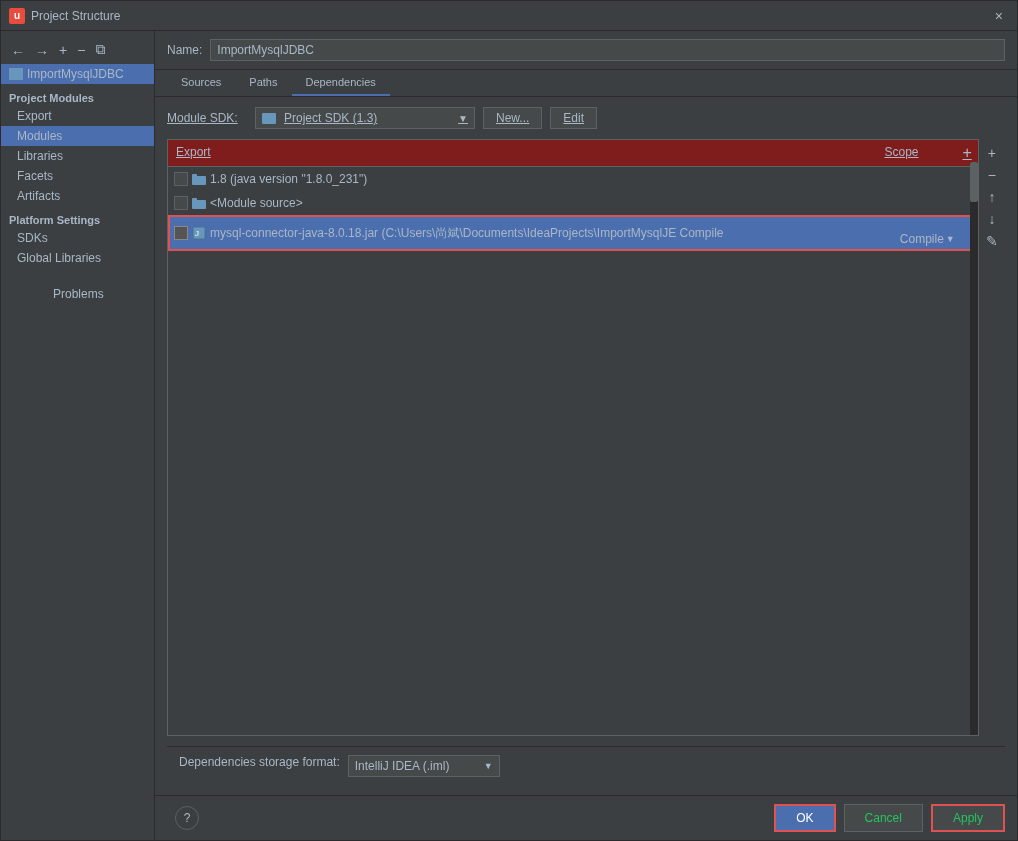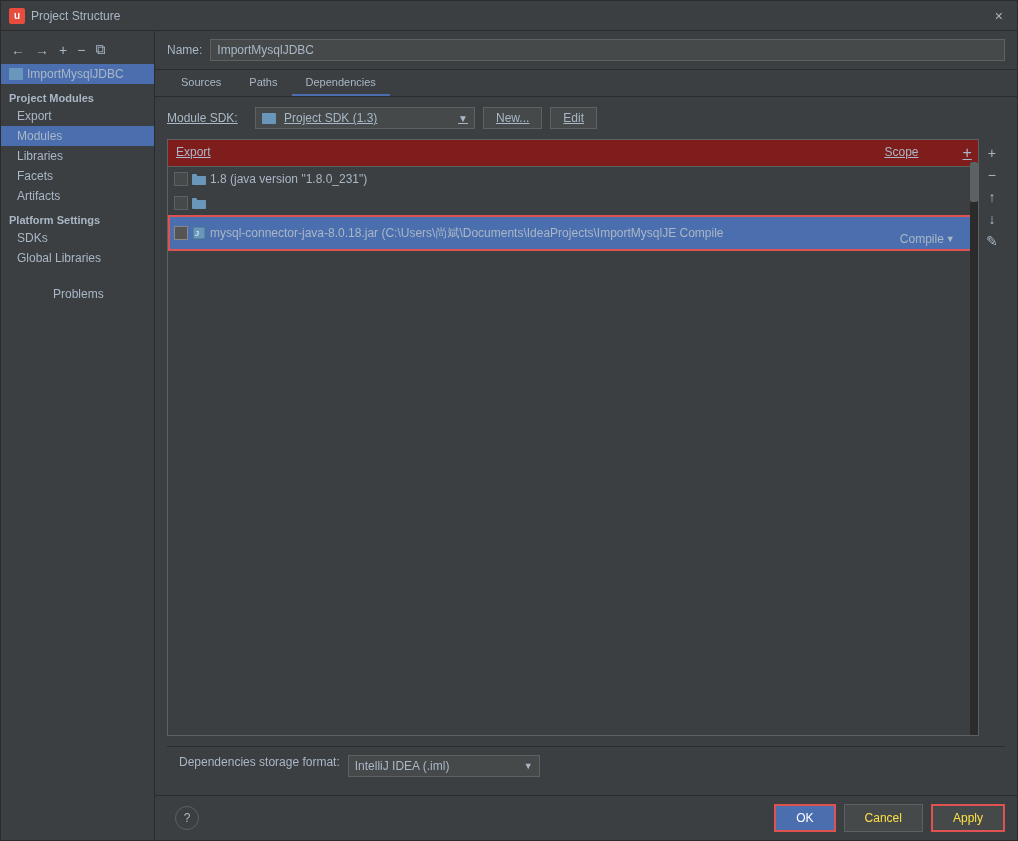--- a/index.html
+++ b/index.html
@@ -326,38 +326,38 @@
       font-size: 12px;
     }
     .storage-dropdown {
       display: flex;
       align-items: center;
       background: #45494a;
       border: 1px solid #5c6164;
       padding: 3px 6px;
       cursor: pointer;
       gap: 4px;
-      width: 192px;
+      width: 152px;
       color: #a9b7c6;
       font-size: 12px;
     }
     .action-buttons {
       display: flex;
       justify-content: flex-end;
       padding: 8px 12px;
       gap: 8px;
       border-top: 1px solid #2b2b2b;
     }
     .action-btn {
       padding: 5px 20px;
       cursor: pointer;
       font-size: 12px;
       background: #45494a;
       border: 1px solid #5c6164;
-      color: #fde047;
+      color: #22c55e;
     }
     .action-btn.primary {
       background: #4b6eaf;
       border: 2px solid #e05252;
       color: white;
     }
     .action-btn.apply-btn {
       border: 2px solid #e05252;
     }
     .help-btn {
@@ -532,20 +532,21 @@
               </div>
 
               <div class="dep-row">
                 <div class="dep-checkbox"></div>
                 <div class="dep-icon">
                   <svg width="14" height="11" viewBox="0 0 14 11">
                     <rect x="0" y="2" width="14" height="9" rx="1" fill="#6897bb"></rect>
                     <rect x="0" y="0" width="5" height="3" rx="1" fill="#6897bb"></rect>
                   </svg>
                 </div>
+                <span class="dep-text">&lt;Module source&gt;</span>
                 <div class="dep-scope"></div>
               </div>
 
               <div class="dep-row selected">
                 <div class="dep-checkbox" style="border:1px solid #888; background:#555;"></div>
                 <div class="dep-icon">
                   <svg width="14" height="14" viewBox="0 0 14 14">
                     <rect x="1" y="1" width="12" height="12" rx="1" fill="#6897bb" stroke="#4a7090" stroke-width="1"></rect>
                     <text x="3" y="10" font-size="8" fill="white" font-family="Arial">J</text>
                   </svg>

